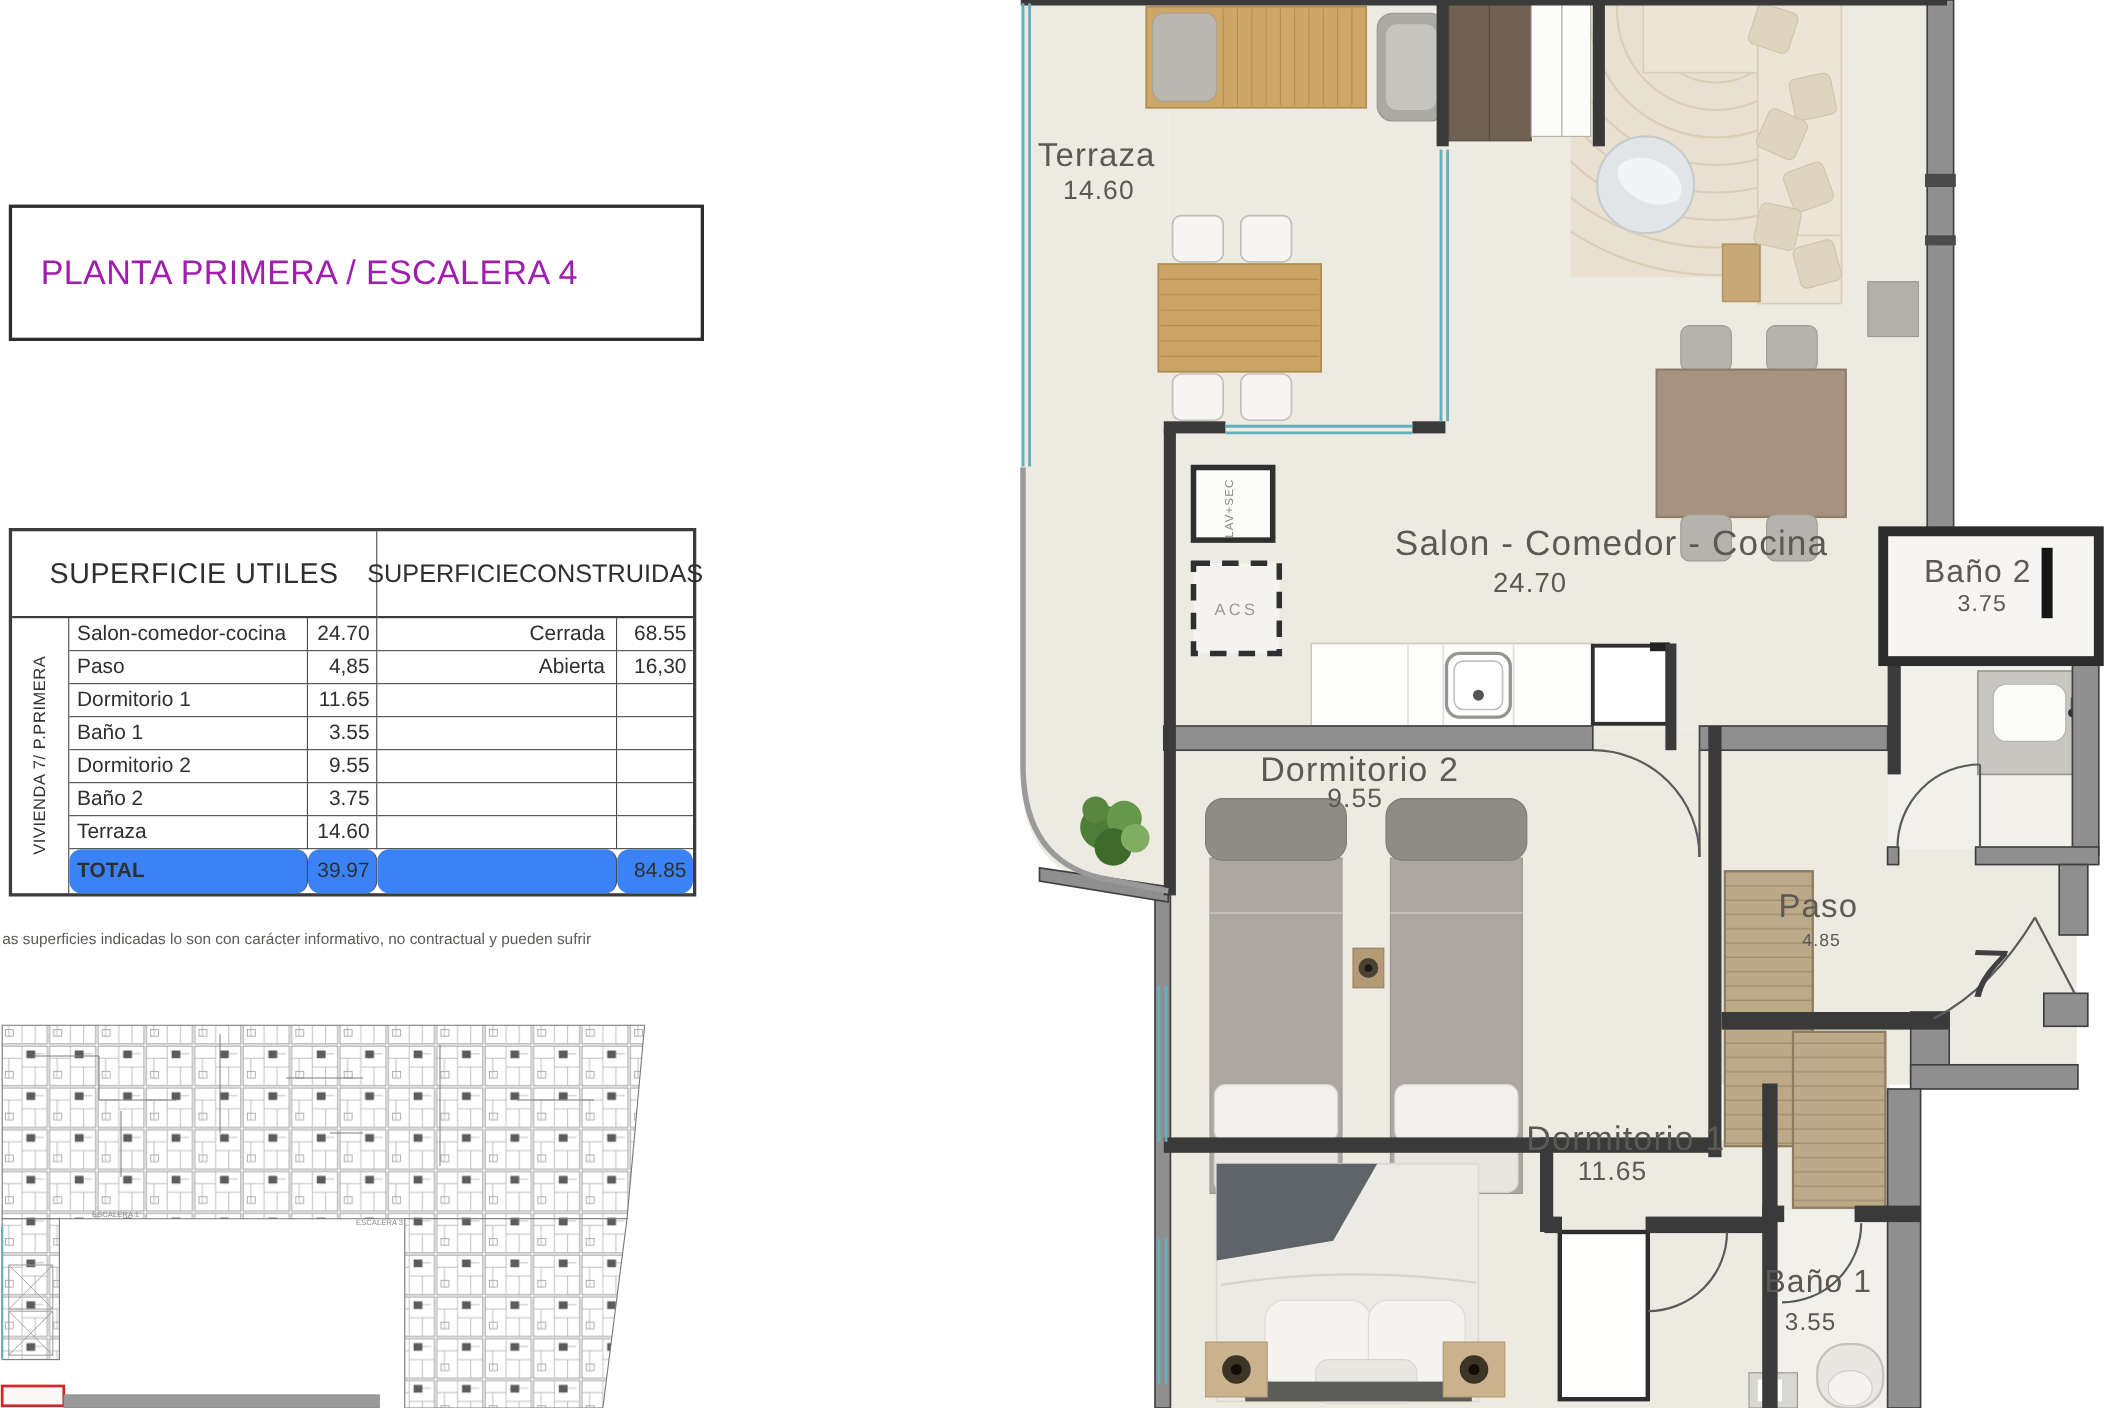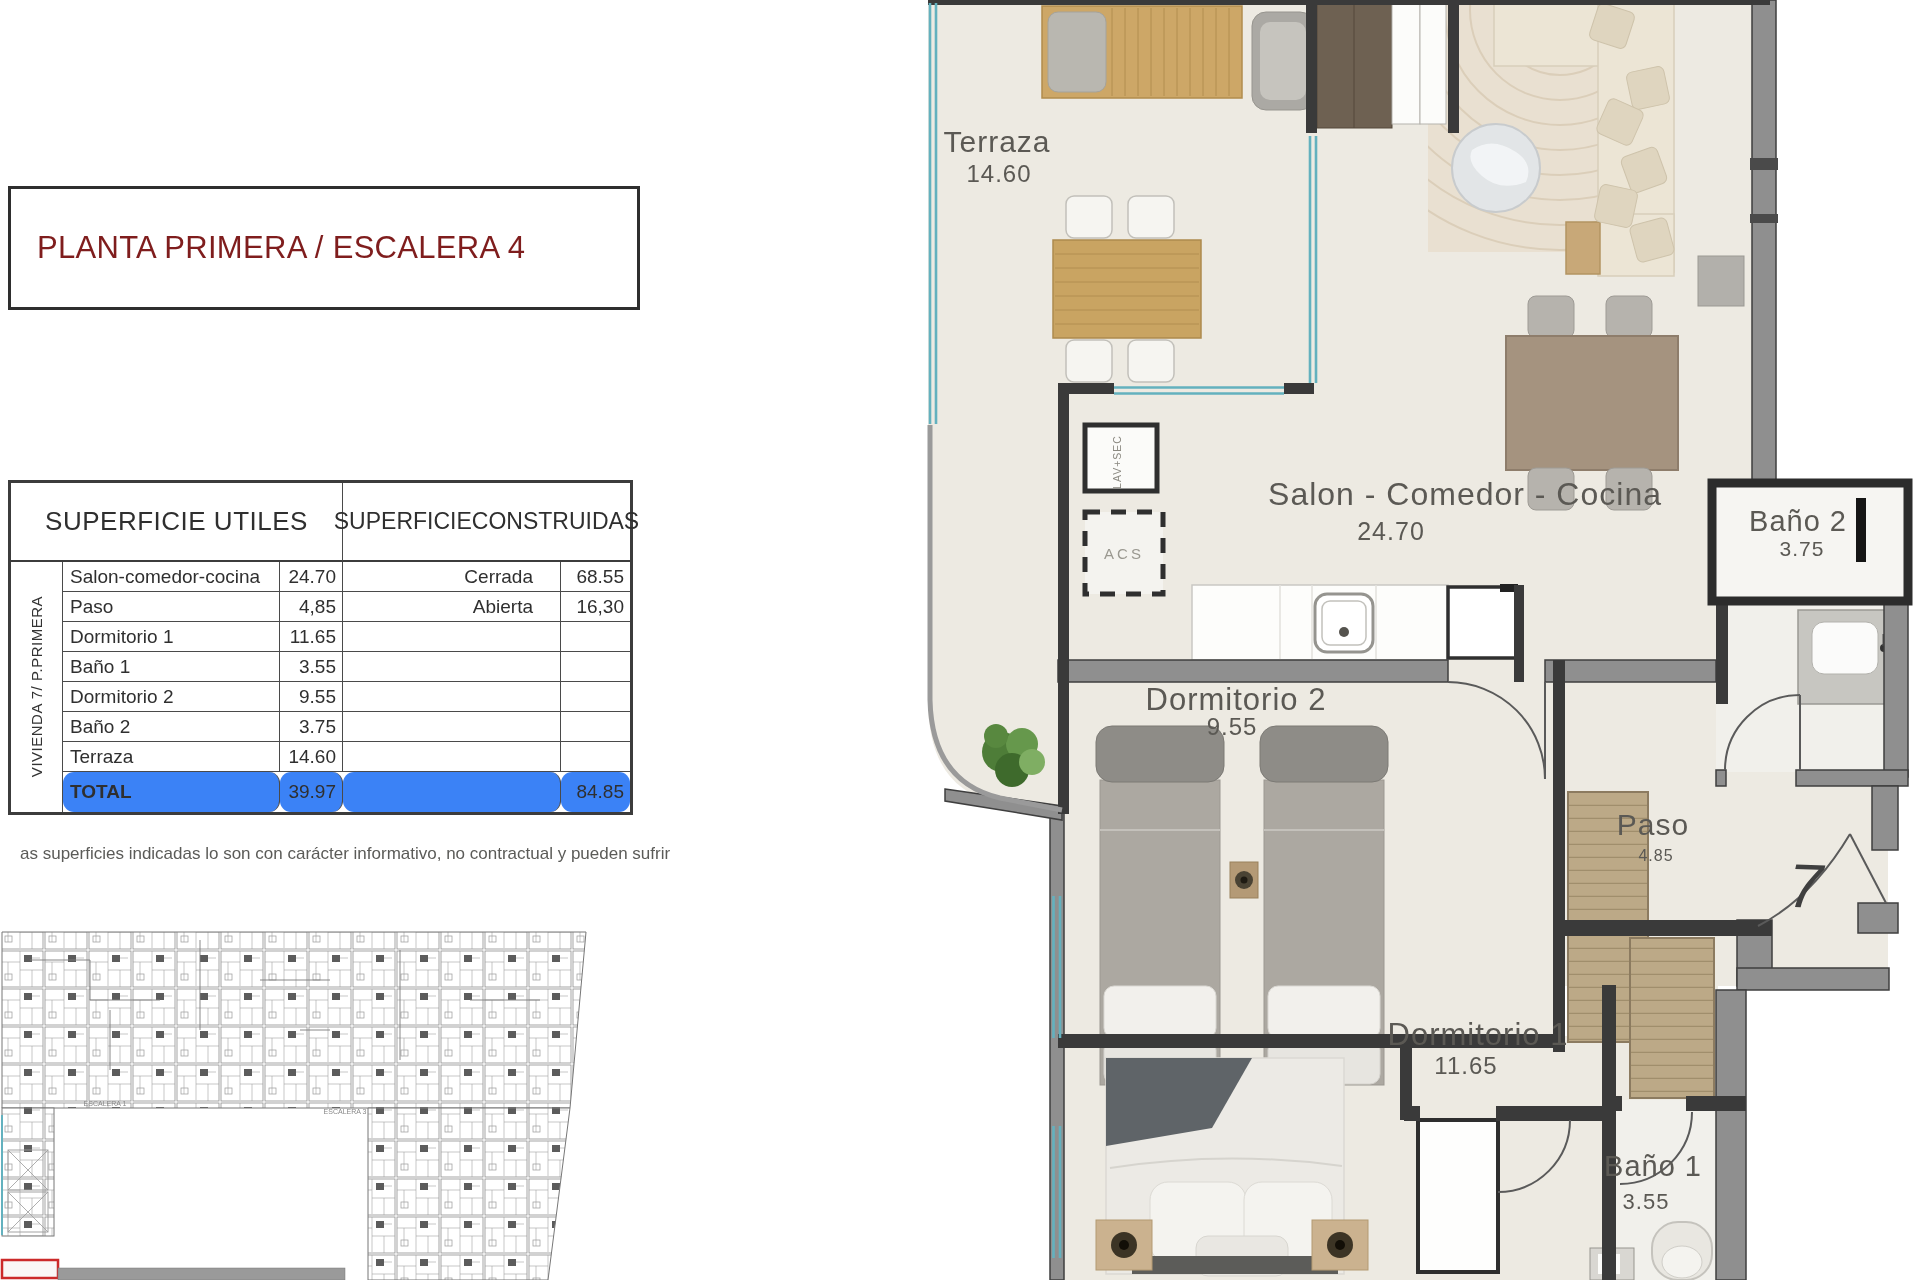--- a/index.html
+++ b/index.html
@@ -3,45 +3,45 @@
 <meta charset="utf-8">
 <style>
   html,body{margin:0;padding:0;background:#ffffff;}
   body{width:1920px;height:1280px;overflow:hidden;position:relative;
        font-family:"Liberation Sans",sans-serif;}
   .abs{position:absolute;}
 
   
   .title-box{left:8px;top:186px;width:600px;height:118px;border:3px solid #2e2e2e;
     display:flex;flex-direction:column;justify-content:center;padding-left:26px;
-    color:#7f1d1d;font-size:31px;letter-spacing:.3px;line-height:44px;background:#fff;}
+    color:#a21caf;font-size:31px;letter-spacing:.3px;line-height:44px;background:#fff;}
 
   
   .area-table{left:8px;top:480px;display:grid;
     grid-template-columns:52px 217px 63px 218px 69px;
     grid-template-rows:79px repeat(7,30px) 40px;
     border:3px solid #3c3c3c;background:#fff;color:#2f2f2f;}
   .c{border-right:1.6px solid #4a4a4a;border-bottom:1.6px solid #4a4a4a;
      display:flex;align-items:center;font-size:19px;}
   .c.lastcol{border-right:none;}
   .c.lastrow{border-bottom:none;}
   .hl{grid-column:1/4;justify-content:center;font-size:26px;letter-spacing:.5px;border-bottom:2.2px solid #3c3c3c;}
   .hr{grid-column:4/6;flex-direction:row;justify-content:center;text-align:center;
       font-size:23px;line-height:27px;border-right:none;border-bottom:2.2px solid #3c3c3c;}
   .vert{grid-column:1;grid-row:2/10;justify-content:center;border-bottom:none;}
   .vert span{writing-mode:vertical-rl;transform:rotate(180deg);font-size:15px;color:#333;letter-spacing:.5px;}
   .name{padding-left:7px;}
   .val{justify-content:flex-end;padding-right:6px;}
-  .blabel{justify-content:flex-end;padding-right:27px;}
+  .blabel{justify-content:flex-end;padding-right:10px;}
   .bval{justify-content:flex-end;padding-right:6px;}
   .tot{background:#3b82f6;border-radius:11px;}
   .totname{font-weight:700;}
 
   
-  .disclaimer{left:20px;top:838px;font-size:17px;line-height:31px;color:#5b5b58;}
+  .disclaimer{left:2px;top:838px;font-size:14px;line-height:31px;color:#5b5b58;}
 
   
   .plabel{position:absolute;transform:translate(-50%,-50%);white-space:nowrap;
     color:#5b5954;letter-spacing:1px;z-index:3;}
   .lab-terraza-n{left:997px;top:142px;font-size:30px;}
   .lab-terraza-a{left:999px;top:174px;font-size:24px;}
   .lab-salon-n{left:1465px;top:494px;font-size:32px;}
   .lab-salon-a{left:1391px;top:531px;font-size:25px;}
   .lab-bano2-n{left:1798px;top:521px;font-size:29px;}
   .lab-bano2-a{left:1802px;top:549px;font-size:21px;}

